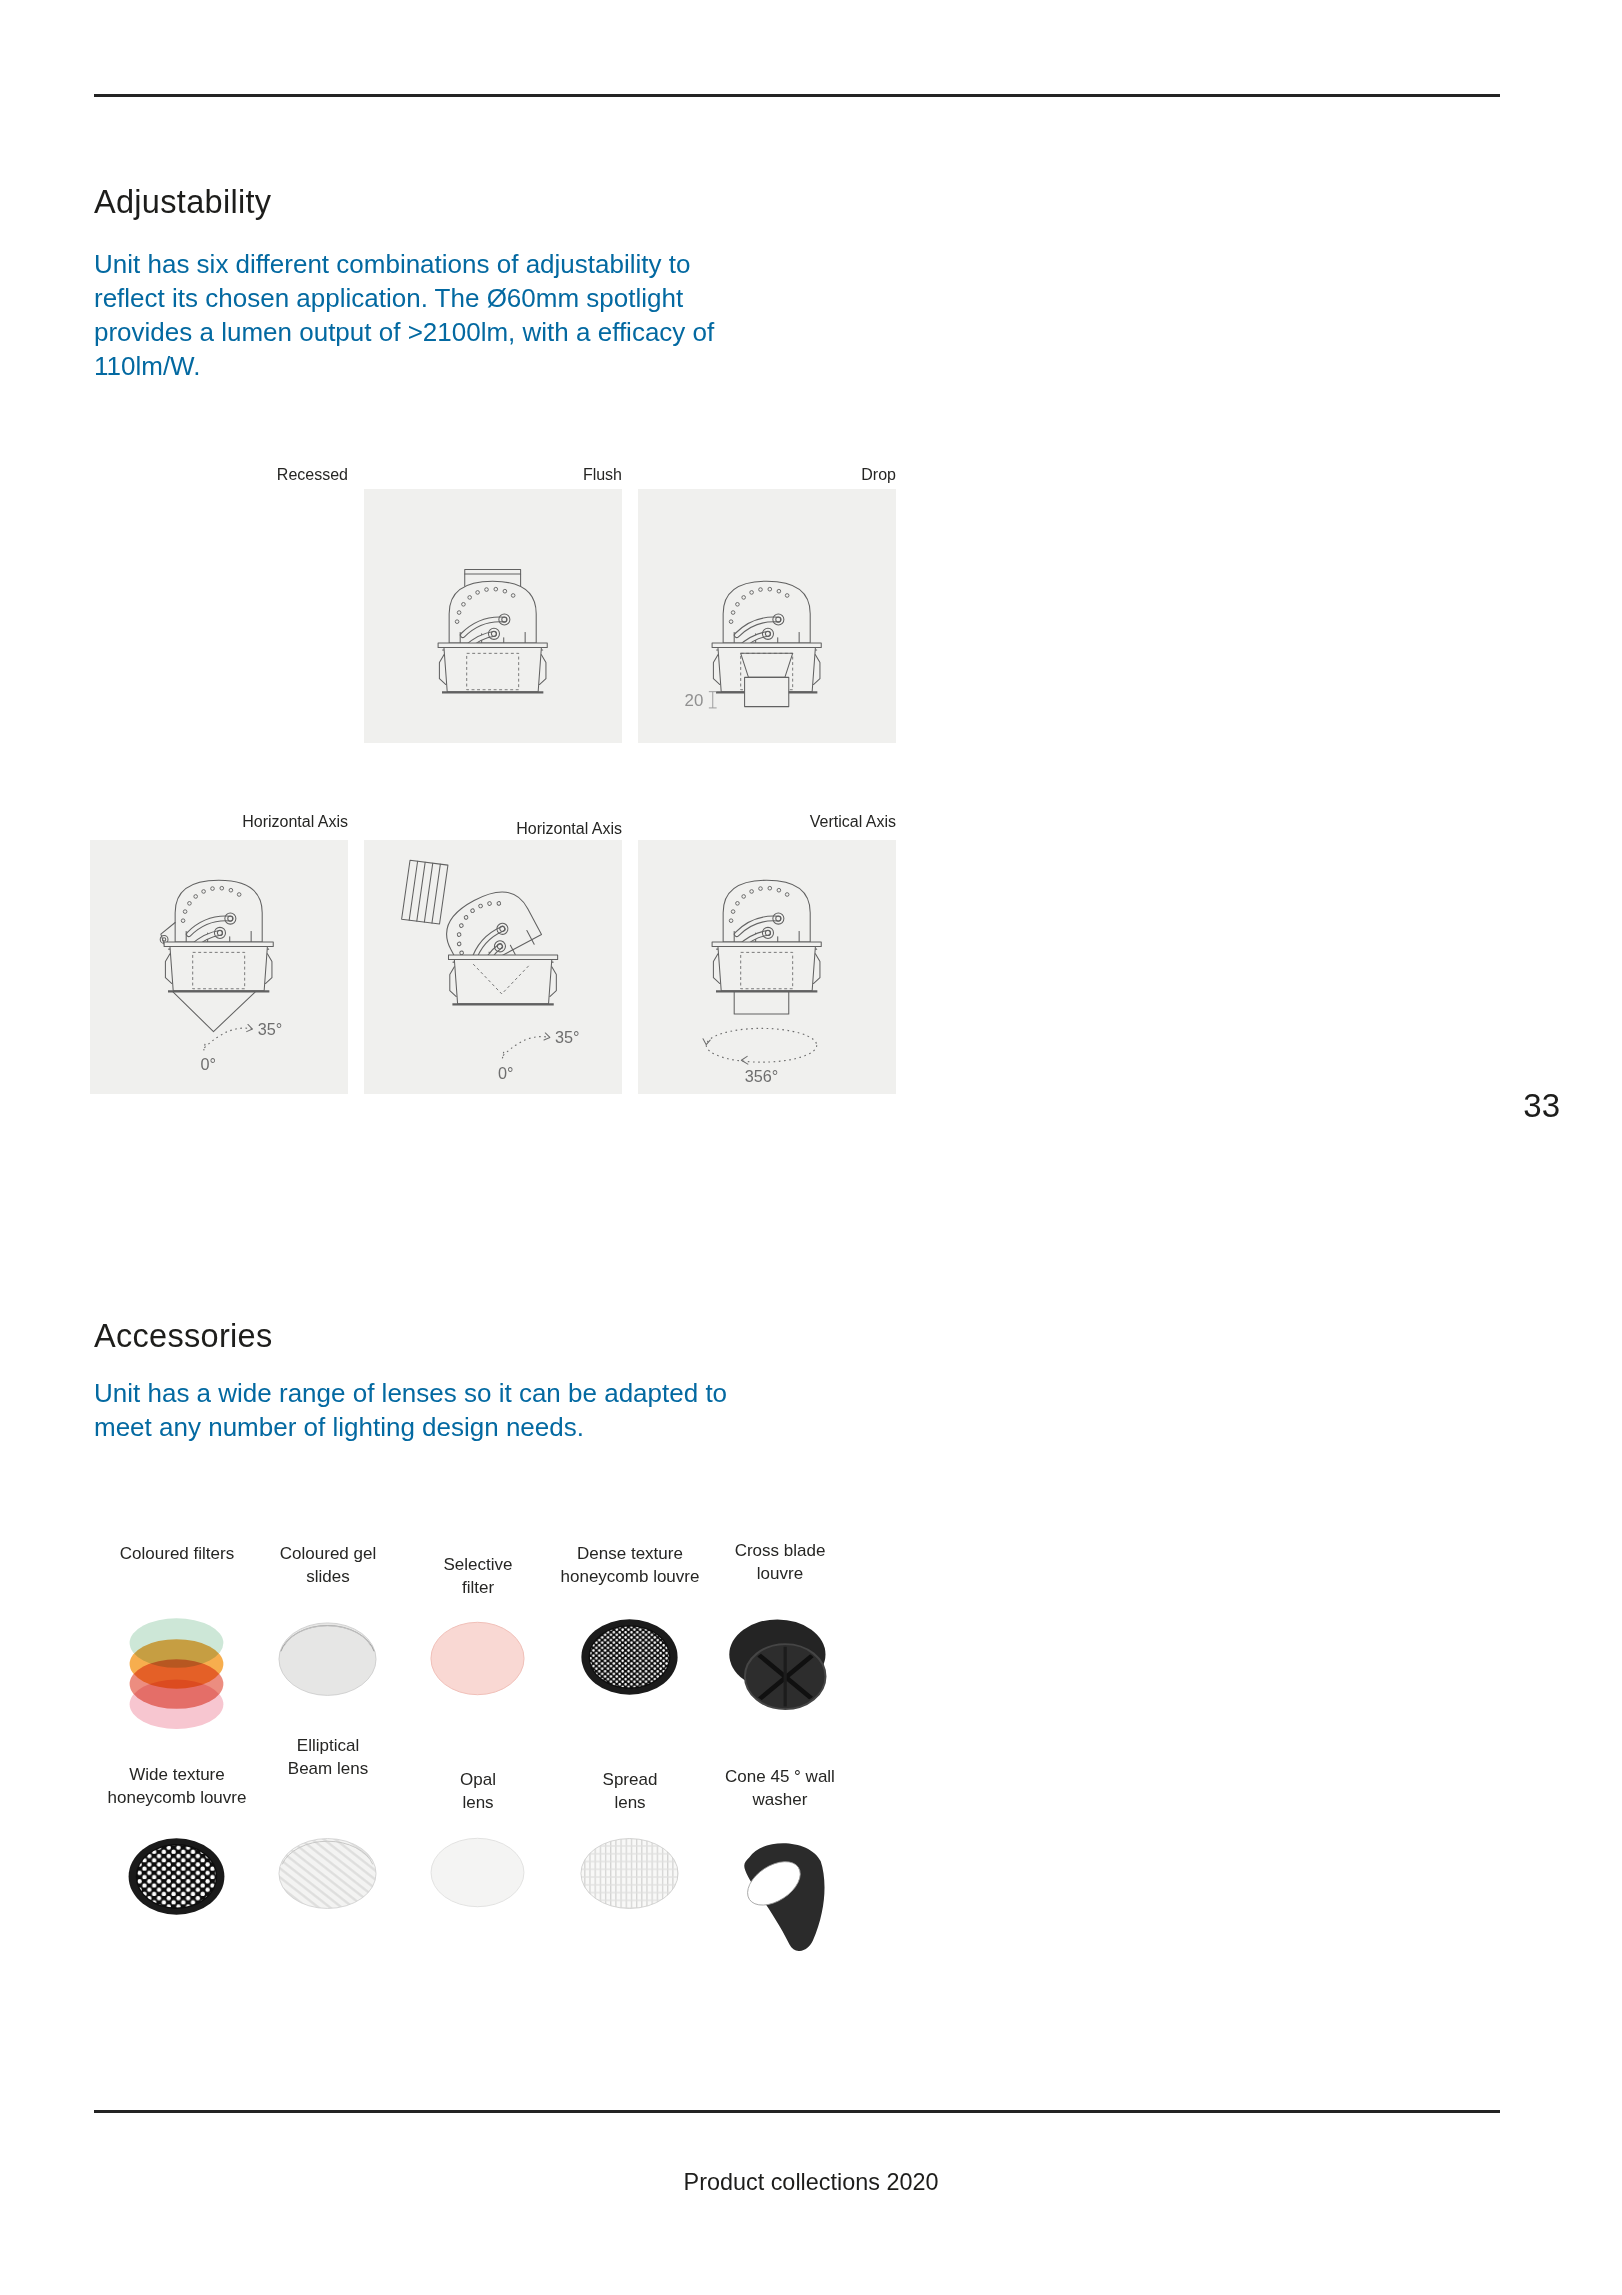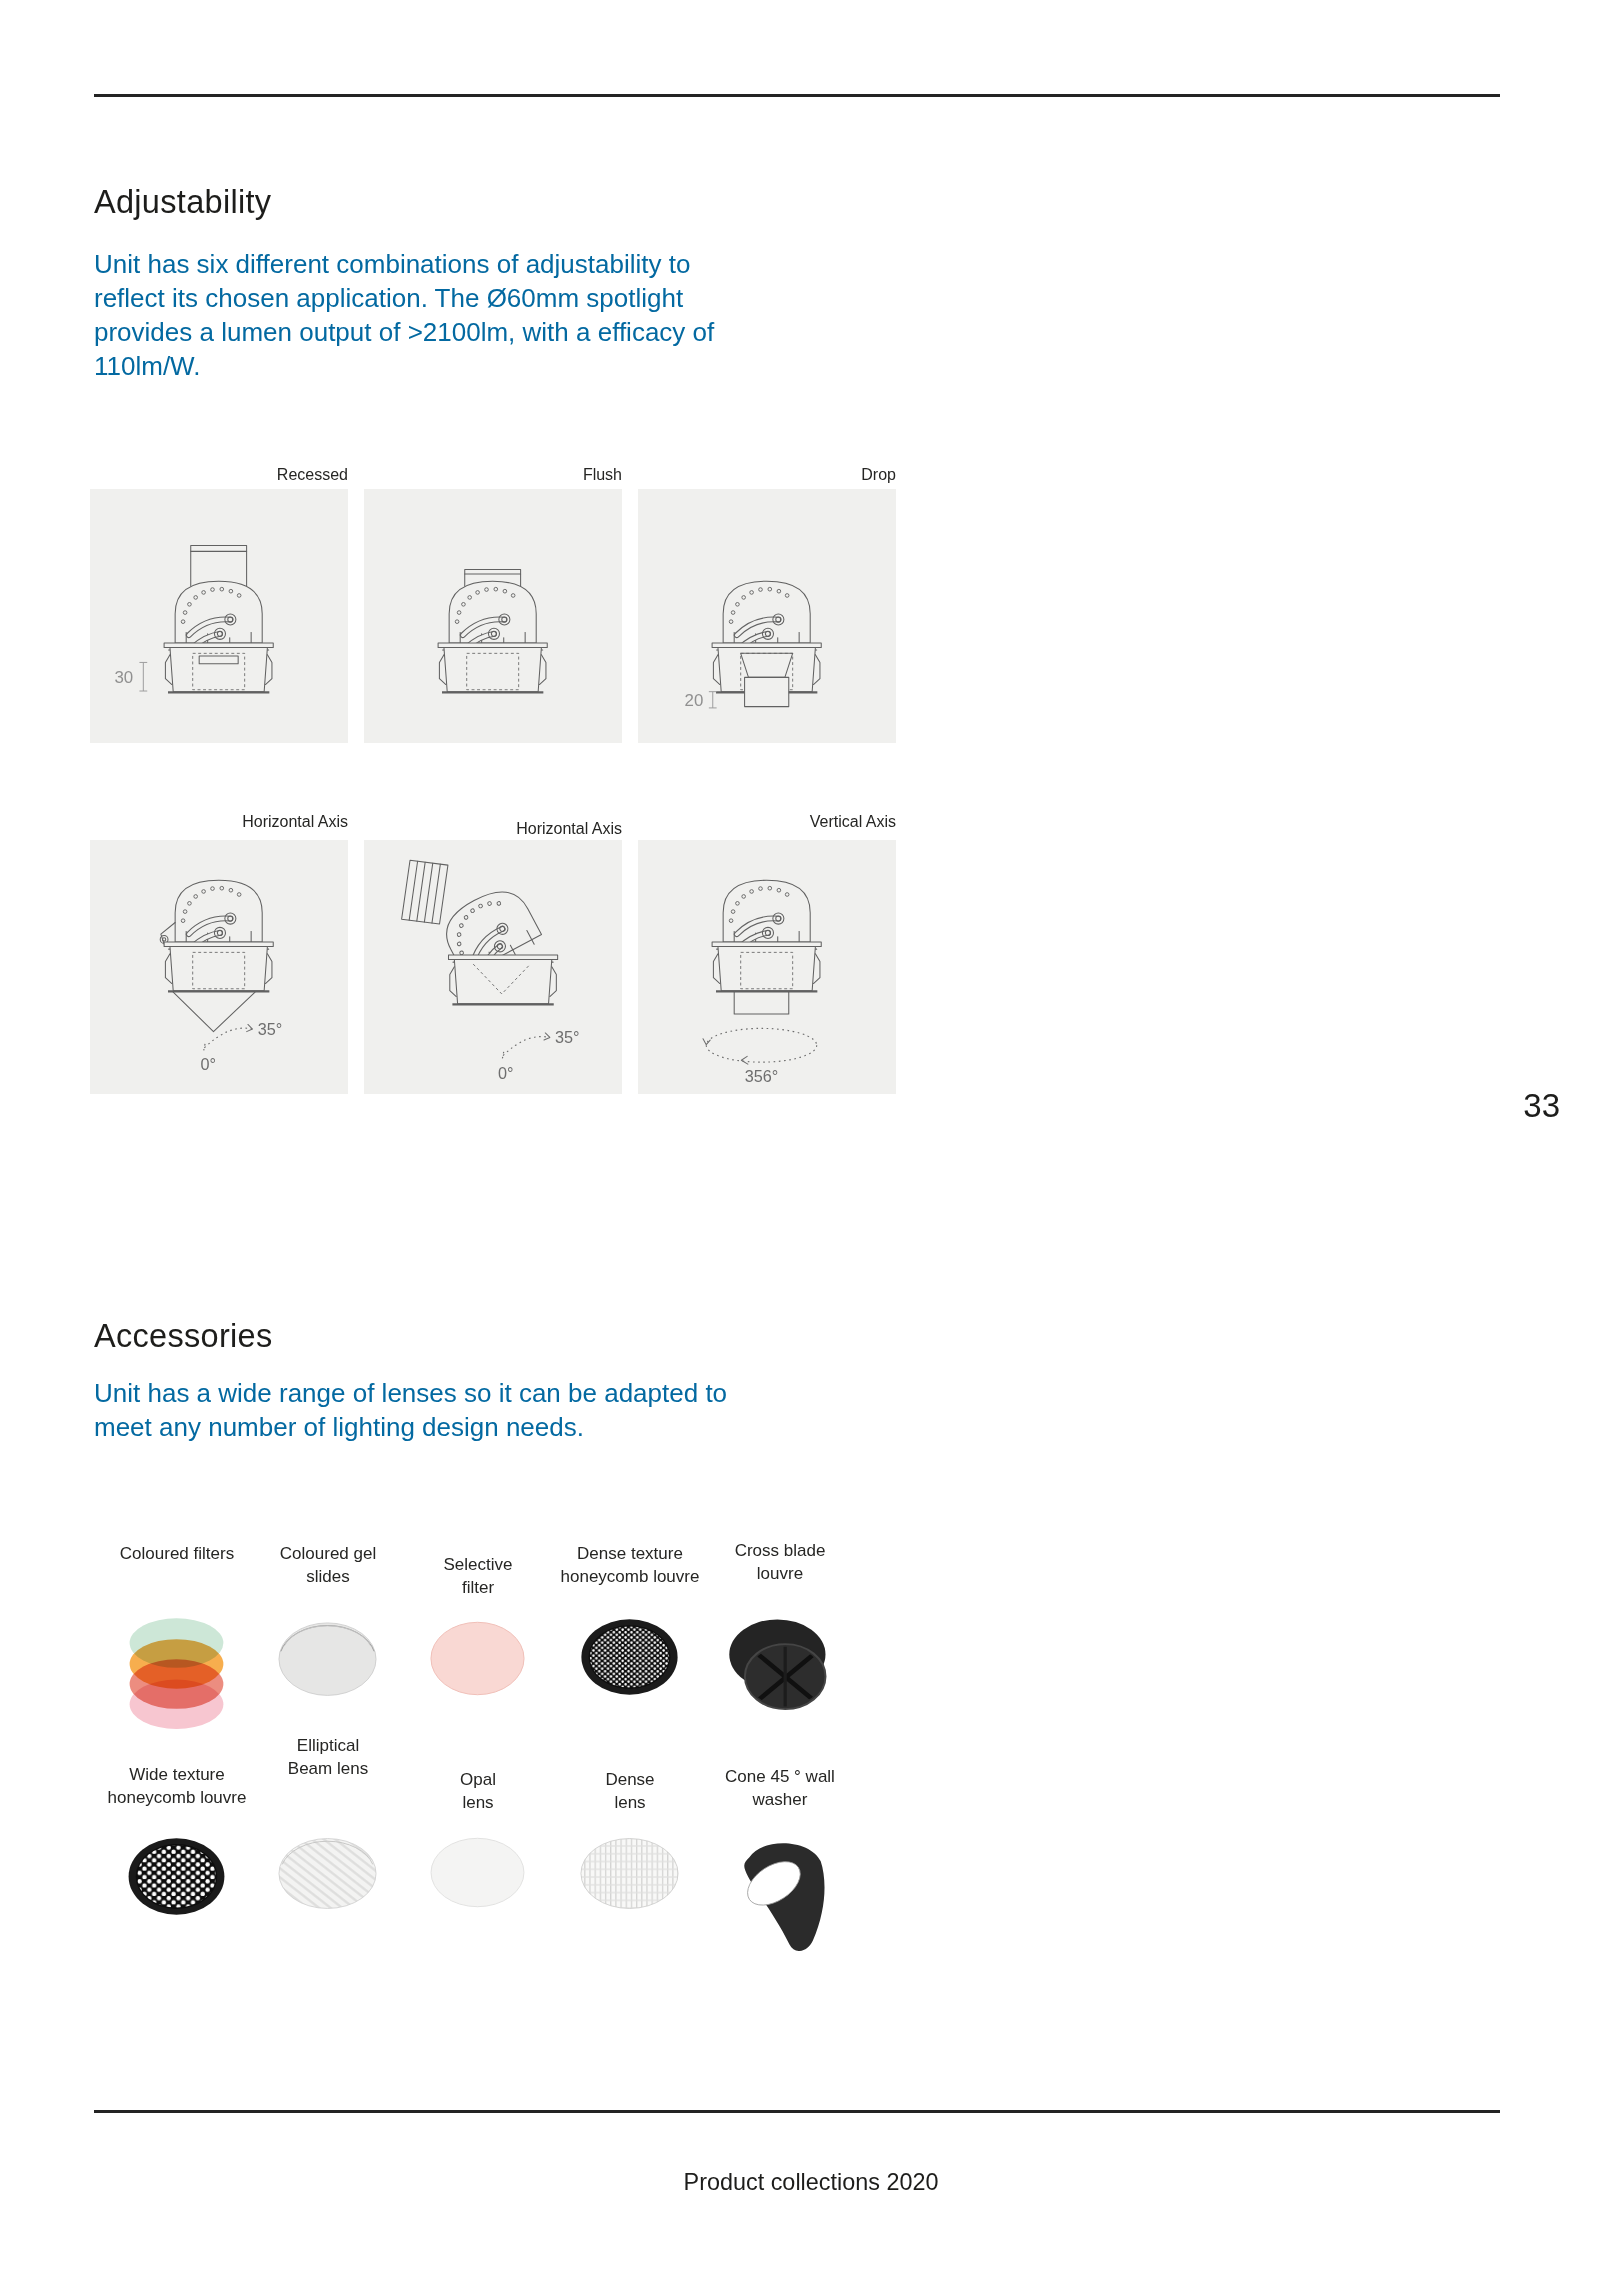--- a/index.html
+++ b/index.html
@@ -76,36 +76,20 @@
   <div class="h2" style="top:184px">Adjustability</div>
   <div class="par" style="top:247px">Unit has six different combinations of adjustability to
 reflect its chosen application. The Ø60mm spotlight
 provides a lumen output of &gt;2100lm, with a efficacy of
 110lm/W.</div>
 
   <div class="dlabel" style="left:90px;top:454px">Recessed</div>
   <div class="dlabel" style="left:364px;top:454px">Flush</div>
   <div class="dlabel" style="left:638px;top:454px">Drop</div>
 
-  <div class="dg" style="left:90px;top:489px">
-    <svg viewBox="0 0 397 391">
-      <g transform="translate(198,237)">
-        <rect class="lnf" x="-43" y="-150" width="86" height="64"></rect>
-        <line class="ln" x1="-43" y1="-141" x2="43" y2="-141"></line>
-        <use href="#fx-head"></use>
-        <use href="#fx-base"></use>
-        <rect class="dash" x="-40" y="16" width="80" height="56"></rect>
-        <rect class="ln" x="-30" y="20" width="60" height="12"></rect>
-      </g>
-      <line class="dim" x1="82" y1="267" x2="82" y2="311"></line>
-      <line class="dim" x1="76" y1="267" x2="88" y2="267"></line>
-      <line class="dim" x1="76" y1="311" x2="88" y2="311"></line>
-      <text class="dimt" x="52" y="298" text-anchor="middle">30</text>
-    </svg>
-  </div>
 
   <div class="dg" style="left:364px;top:489px">
     <svg viewBox="0 0 397 391">
       <g transform="translate(198,237)">
         <rect class="lnf" x="-43" y="-113" width="86" height="28"></rect>
         <line class="ln" x1="-43" y1="-106" x2="43" y2="-106"></line>
         <use href="#fx-head"></use>
         <use href="#fx-base"></use>
         <rect class="dash" x="-40" y="16" width="80" height="56"></rect>
       </g>
@@ -256,21 +240,21 @@
       </g>
     </svg>
   </div>
 
   <div class="alabel" style="left:99px;top:1763px">Wide texture
 honeycomb louvre</div>
   <div class="alabel" style="left:250px;top:1734px">Elliptical
 Beam lens</div>
   <div class="alabel" style="left:400px;top:1768px">Opal
 lens</div>
-  <div class="alabel" style="left:552px;top:1768px">Dense
+  <div class="alabel" style="left:552px;top:1768px">Spread
 lens</div>
   <div class="alabel" style="left:702px;top:1765px">Cone 45 ° wall
 washer</div>
 
   <div class="aimg" style="left:127px;top:1837px">
     <svg width="99" height="79" viewBox="0 0 152 122">
       <defs>
         <pattern id="hcW" width="15" height="13" patternUnits="userSpaceOnUse">
           <circle cx="4" cy="3.5" r="3.4" fill="#fdfdfd"></circle>
             <circle cx="11.5" cy="10" r="3.4" fill="#fdfdfd"></circle>

